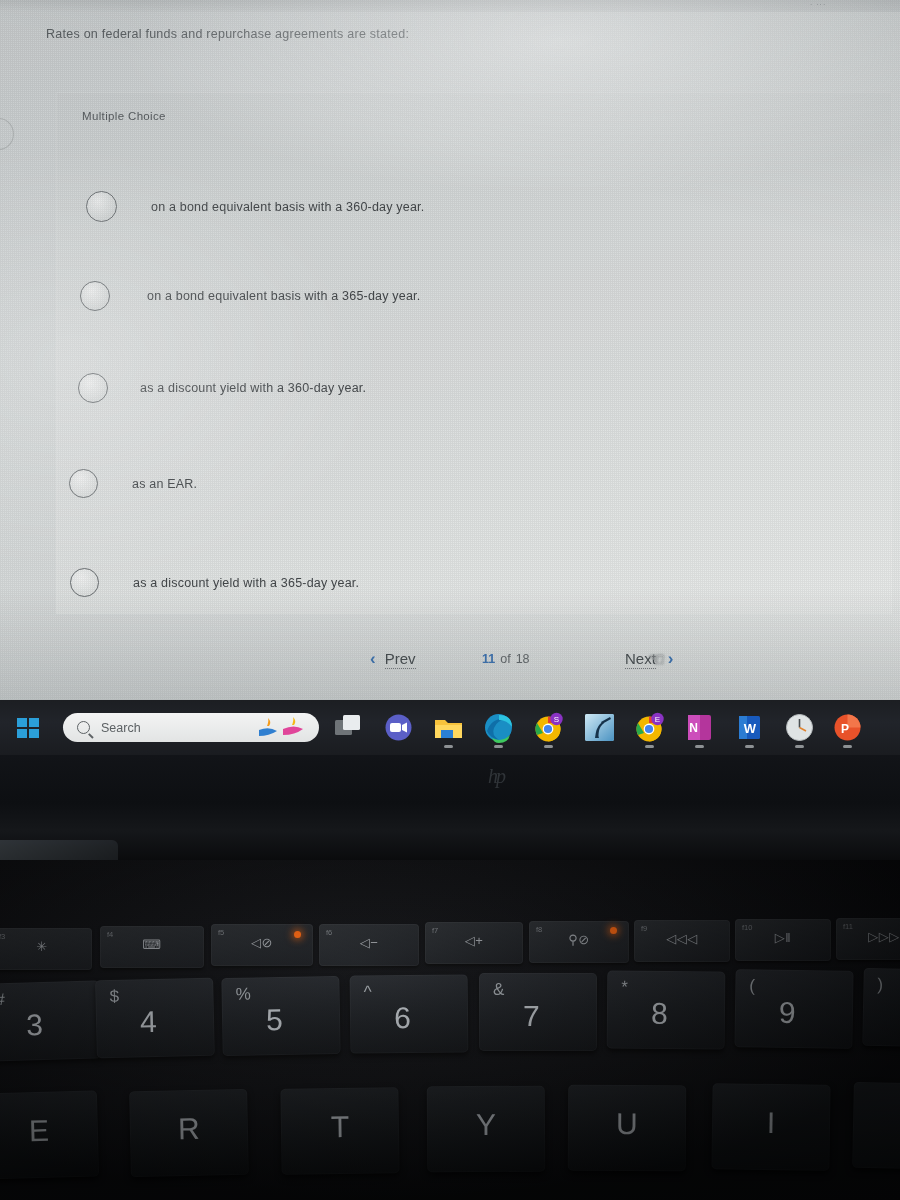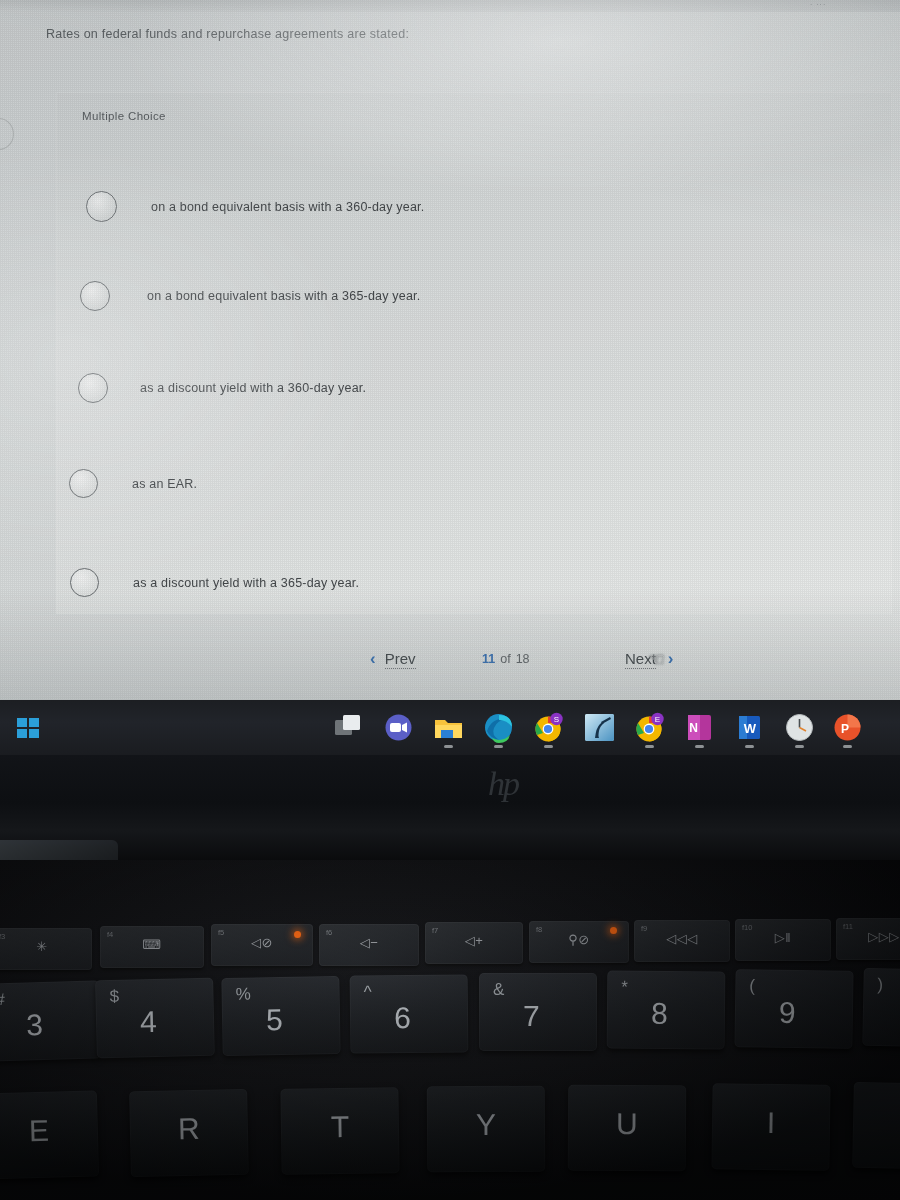--- a/index.html
+++ b/index.html
@@ -86,21 +86,21 @@
   .diya { position:absolute; right:8px; top:4px; width:58px; height:21px; }
 
   .tb-ico { position:absolute; top:712px; width:31px; height:31px; }
   .tb-dot { position:absolute; top:745px; width:9px; height:3px; border-radius:2px;
     background:#8d9194; }
 
   
   .body-top { position:absolute; left:0; top:755px; width:900px; height:105px;
     background:linear-gradient(180deg,#121418 0%,#0d0f12 45%,#15171a 72%,#0a0b0d 100%); }
   .hp { position:absolute; left:488px; top:765px; width:40px; height:40px;
-    color:#4a5055; font-size:34px; font-style:italic; letter-spacing:-2px;
+    color:#4a5055; font-size:20px; font-style:italic; letter-spacing:-2px;
     font-family:"Liberation Serif", serif; opacity:.55; filter:blur(.4px); }
   .hinge { position:absolute; left:0; top:840px; width:118px; height:46px;
     background:linear-gradient(160deg,#33383c,#1b1e21 70%); border-radius:0 6px 6px 0; opacity:.9; }
 
   .deck { position:absolute; left:0; top:860px; width:900px; height:340px;
     background:linear-gradient(175deg,#0c0d10 0%,#0a0b0e 30%,#0d0e11 60%,#08090b 100%); }
 
   
   .fkey { position:absolute; height:42px; border-radius:4px;
     background:linear-gradient(168deg,#26292d 0%,#1b1e22 55%,#14161a 100%);
@@ -196,20 +196,32 @@
 
   <div class="taskbar photo-soft"></div>
 
   <div class="win-logo" style="top:718px">
     <i></i>
       <i></i>
       <i></i>
       <i></i>
   </div>
 
+  <div class="searchbox">
+    <span class="s-ico"></span>
+    <span class="s-txt" title="Search">Search</span>
+    <span class="diya">
+      <svg viewBox="0 0 58 21" width="58" height="21">
+        <path d="M6 19 Q16 19 24 14 Q16 9 6 13 Z" fill="#2f7fd0"></path>
+        <path d="M14 9 q2-5 1-8 q4 4 1 8" fill="#f59b1a"></path>
+        <path d="M30 18 Q42 18 50 12 Q41 7 30 12 Z" fill="#e0459a"></path>
+        <path d="M39 8 q2-5 1-8 q4 4 1 8" fill="#f5b81a"></path>
+      </svg>
+    </span>
+  </div>
 
   <div class="tb-ico" style="left:333px">
     <svg viewBox="0 0 31 31" width="31" height="31">
       <rect x="2" y="8" width="17" height="15" rx="1.5" fill="#6f7478"></rect>
       <rect x="10" y="3" width="17" height="15" rx="1.5" fill="#e9ecee"></rect>
     </svg>
   </div>
 
   <div class="tb-ico" style="left:383px">
     <svg viewBox="0 0 31 31" width="31" height="31">

